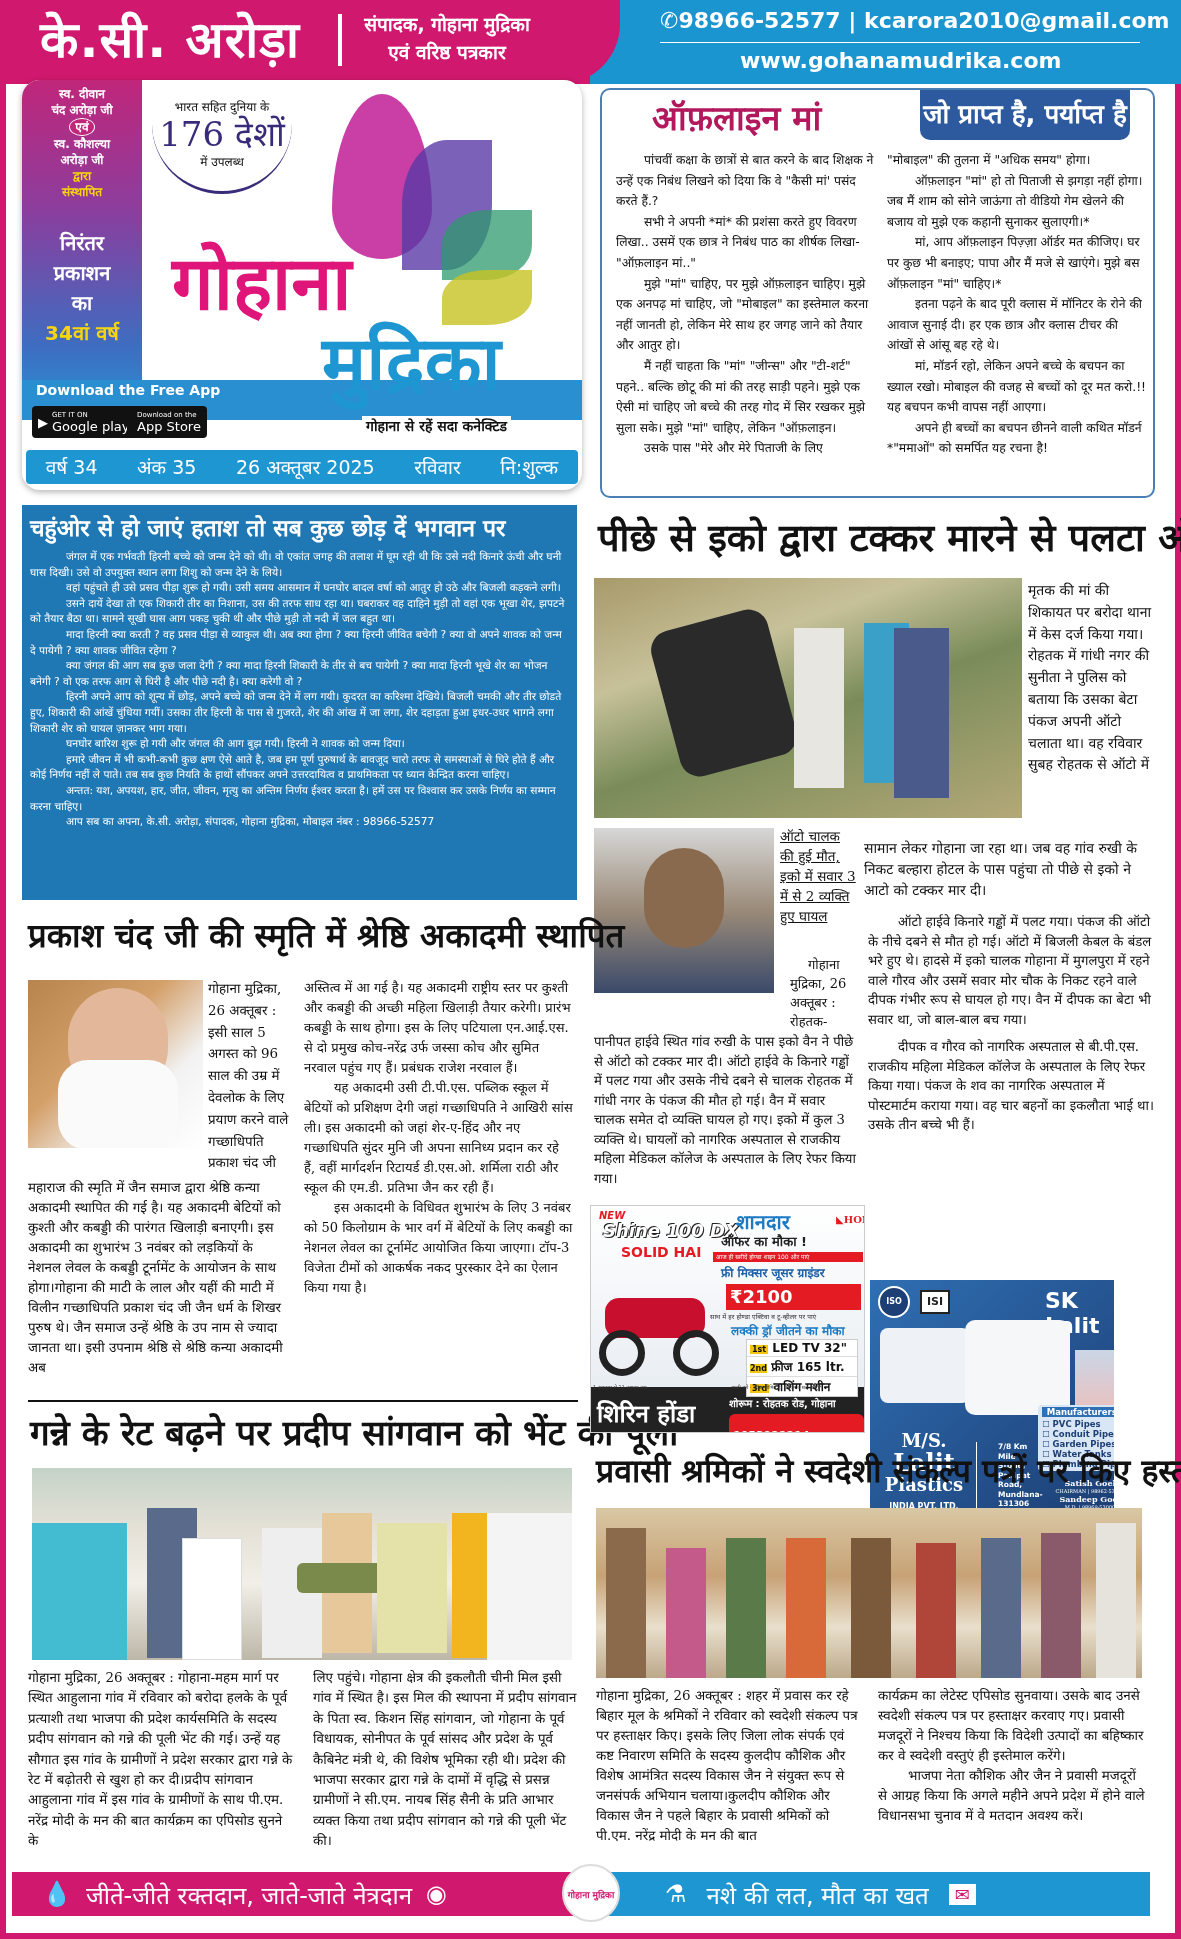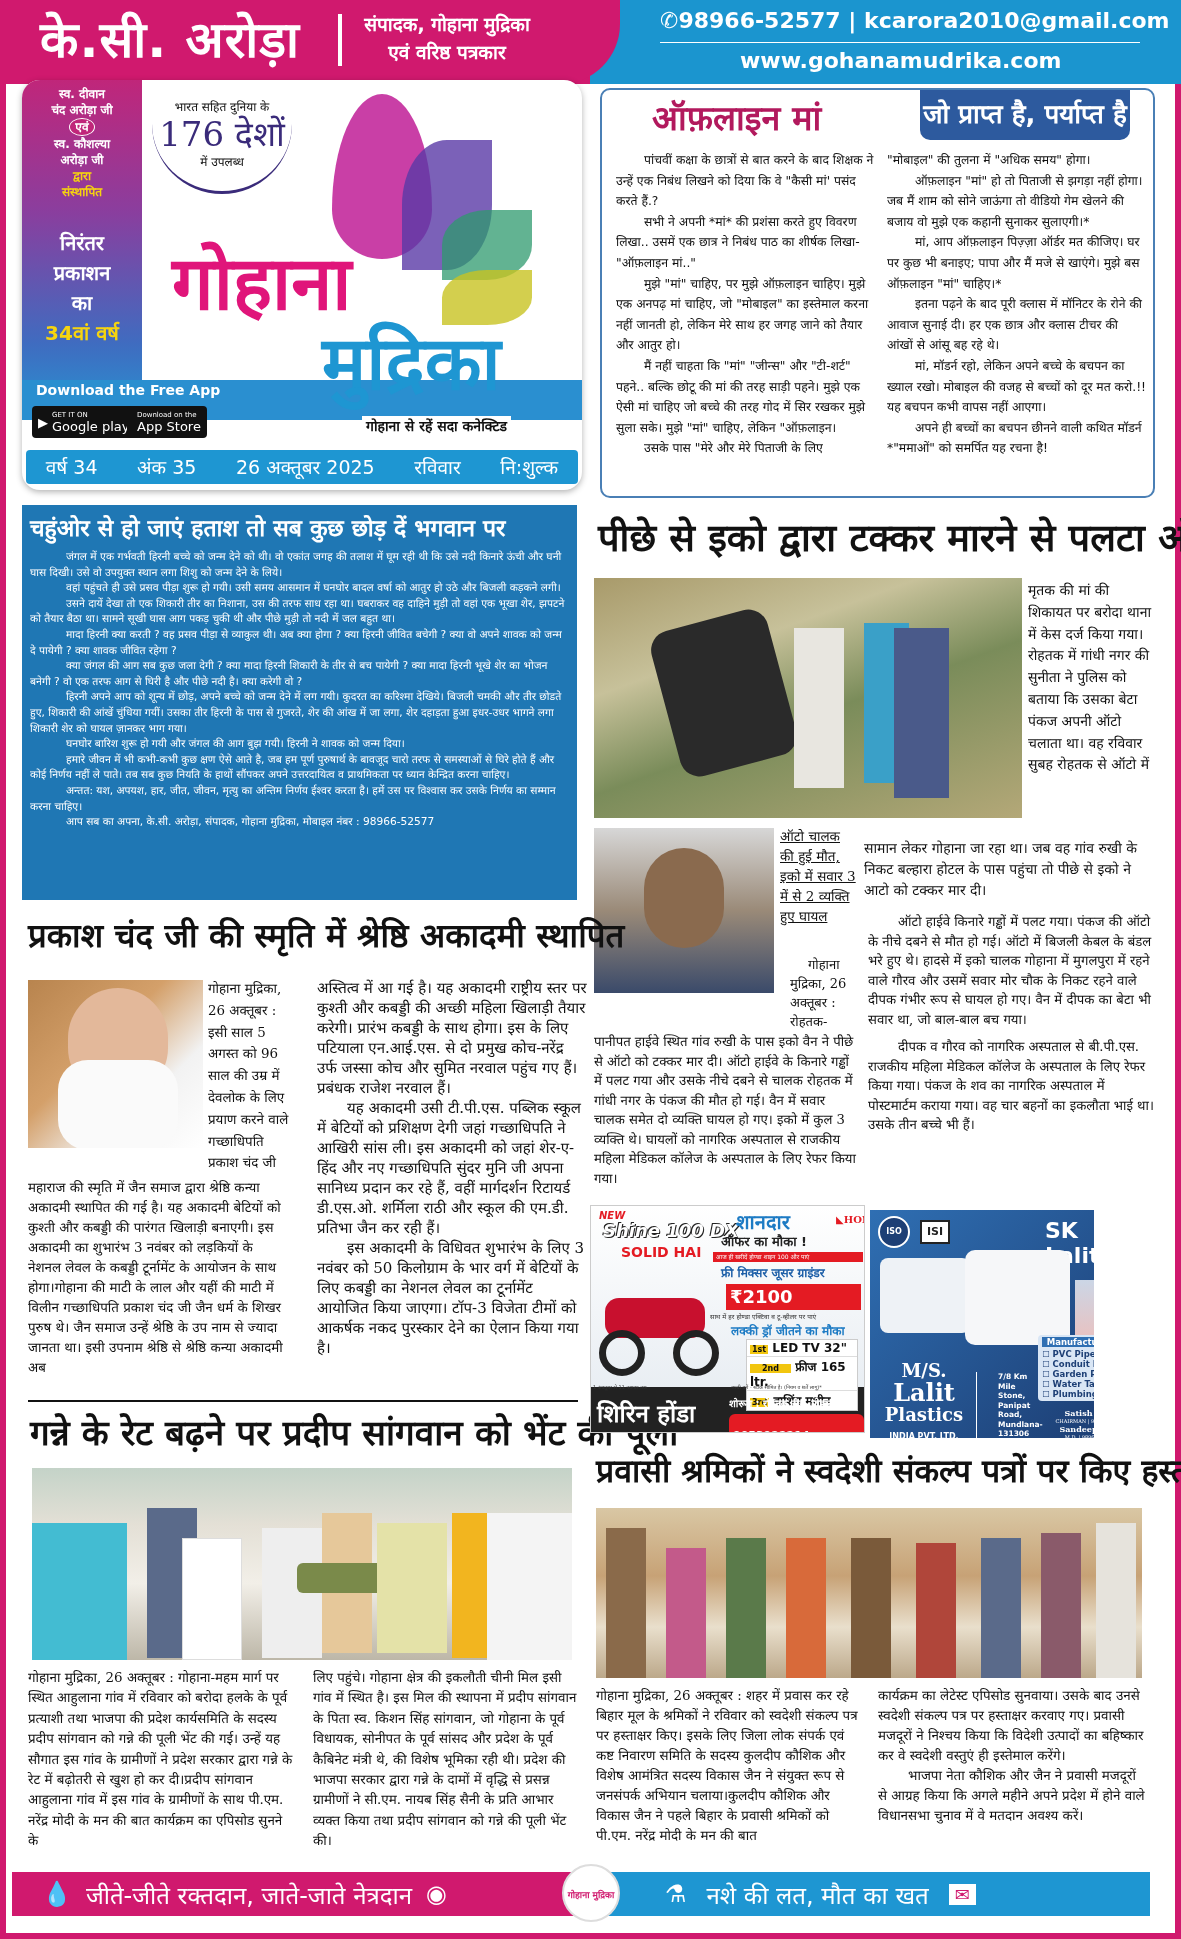--- a/index.html
+++ b/index.html
@@ -42,21 +42,21 @@
 .story-blue{position:absolute;left:22px;top:505px;width:555px;height:395px;background:#1f77b4;color:#fff;padding:6px 8px}
 .story-blue h2{font-size:23px;font-family:"DejaVu Sans",sans-serif;font-weight:bold;margin-bottom:6px}
 .story-blue p{font-size:10.6px;line-height:15.6px;text-indent:36px;font-family:"DejaVu Sans",sans-serif}
 .headline{position:absolute;font-weight:bold;font-family:"DejaVu Sans",sans-serif;color:#111;white-space:nowrap}
 .photo{position:absolute;background:#888;overflow:hidden}
 .article{position:absolute;font-size:13.2px;line-height:20px;font-family:"DejaVu Serif",serif;color:#111}
 .article p{text-indent:30px}
 .article p.ni{text-indent:0}
 .hr{position:absolute;height:2px;background:#111}
 .ad-honda{position:absolute;left:590px;top:1205px;width:275px;height:228px;background:linear-gradient(180deg,#fff 0%,#e9eef3 80%,#222 80%);overflow:hidden;border:1px solid #ccc}
-.ad-lalit{position:absolute;left:870px;top:1210px;width:224px;height:228px;background:linear-gradient(135deg,#2f6fb3,#1d3f75);overflow:hidden}
+.ad-lalit{position:absolute;left:870px;top:1280px;width:244px;height:228px;background:linear-gradient(135deg,#2f6fb3,#1d3f75);overflow:hidden}
 .footer-l{position:absolute;left:12px;top:1872px;width:565px;height:44px;background:#d0196e;color:#fff;font-size:24px;font-family:"DejaVu Sans",sans-serif;display:flex;align-items:center;gap:14px;padding-left:30px}
 .footer-r{position:absolute;left:605px;top:1872px;width:545px;height:44px;background:#1e96d2;color:#fff;font-size:24px;font-family:"DejaVu Sans",sans-serif;display:flex;align-items:center;gap:20px;padding-left:60px}
 .footer-logo{position:absolute;left:562px;top:1864px;width:58px;height:58px;border-radius:50%;background:#fff;border:2px solid #ddd;font-size:9px;text-align:center;line-height:58px;color:#d0196e;font-weight:bold;font-family:"DejaVu Sans",sans-serif}
 .caption-u{text-decoration:underline}
 </style>
 </head>
 <body>
 
 <div class="frame"></div>
 
@@ -183,21 +183,21 @@
   <p style="margin-top:8px">दीपक व गौरव को नागरिक अस्पताल से बी.पी.एस. राजकीय महिला मेडिकल कॉलेज के अस्पताल के लिए रेफर किया गया। पंकज के शव का नागरिक अस्पताल में पोस्टमार्टम कराया गया। वह चार बहनों का इकलौता भाई था। उसके तीन बच्चे भी हैं।</p>
 </div>
 
 <div class="headline" style="left:28px;top:912px;font-size:33px">प्रकाश चंद जी की स्मृति में श्रेष्ठि अकादमी स्थापित</div>
 <div class="photo" style="left:28px;top:980px;width:175px;height:168px;background:linear-gradient(135deg,#b8844e 0%,#d4a06a 40%,#f2f2f2 70%,#ffffff 100%)">
   <div style="position:absolute;left:40px;top:8px;width:100px;height:110px;border-radius:50px;background:#e3b89a"></div>
   <div style="position:absolute;left:30px;top:80px;width:120px;height:90px;border-radius:30px;background:#fafafa"></div>
 </div>
 <div class="article" style="left:208px;top:978px;width:82px;font-size:13.4px;line-height:21.8px">गोहाना मुद्रिका, 26 अक्तूबर : इसी साल 5 अगस्त को 96 साल की उम्र में देवलोक के लिए प्रयाण करने वाले गच्छाधिपति प्रकाश चंद जी</div>
 <div class="article" style="left:28px;top:1178px;width:262px;font-size:13.4px;line-height:20px">महाराज की स्मृति में जैन समाज द्वारा श्रेष्ठि कन्या अकादमी स्थापित की गई है। यह अकादमी बेटियों को कुश्ती और कबड्डी की पारंगत खिलाड़ी बनाएगी। इस अकादमी का शुभारंभ 3 नवंबर को लड़कियों के नेशनल लेवल के कबड्डी टूर्नामेंट के आयोजन के साथ होगा।गोहाना की माटी के लाल और यहीं की माटी में विलीन गच्छाधिपति प्रकाश चंद जी जैन धर्म के शिखर पुरुष थे। जैन समाज उन्हें श्रेष्ठि के उप नाम से ज्यादा जानता था। इसी उपनाम श्रेष्ठि से श्रेष्ठि कन्या अकादमी अब</div>
-<div class="article" style="left:317px;top:978px;width:270px;font-size:15px;line-height:20px">
+<div class="article" style="left:304px;top:978px;width:270px;font-size:13px;line-height:20px">
   <p class="ni">अस्तित्व में आ गई है। यह अकादमी राष्ट्रीय स्तर पर कुश्ती और कबड्डी की अच्छी महिला खिलाड़ी तैयार करेगी। प्रारंभ कबड्डी के साथ होगा। इस के लिए पटियाला एन.आई.एस. से दो प्रमुख कोच-नरेंद्र उर्फ जस्सा कोच और सुमित नरवाल पहुंच गए हैं। प्रबंधक राजेश नरवाल हैं।</p>
   <p>यह अकादमी उसी टी.पी.एस. पब्लिक स्कूल में बेटियों को प्रशिक्षण देगी जहां गच्छाधिपति ने आखिरी सांस ली। इस अकादमी को जहां शेर-ए-हिंद और नए गच्छाधिपति सुंदर मुनि जी अपना सानिध्य प्रदान कर रहे हैं, वहीं मार्गदर्शन रिटायर्ड डी.एस.ओ. शर्मिला राठी और स्कूल की एम.डी. प्रतिभा जैन कर रही हैं।</p>
   <p>इस अकादमी के विधिवत शुभारंभ के लिए 3 नवंबर को 50 किलोग्राम के भार वर्ग में बेटियों के लिए कबड्डी का नेशनल लेवल का टूर्नामेंट आयोजित किया जाएगा। टॉप-3 विजेता टीमों को आकर्षक नकद पुरस्कार देने का ऐलान किया गया है।</p>
 </div>
 <div class="hr" style="left:28px;top:1400px;width:550px"></div>
 
 <div class="headline" style="left:30px;top:1408px;font-size:35px">गन्ने के रेट बढ़ने पर प्रदीप सांगवान को भेंट की पूली</div>
 <div class="photo" style="left:32px;top:1468px;width:540px;height:192px;background:linear-gradient(180deg,#c4d3c8 0%,#e4e0d6 30%,#f2efe8 60%,#bdb7a8 100%)">
   <div style="position:absolute;left:0;top:55px;width:95px;height:137px;background:#43bcd2"></div>
   <div style="position:absolute;left:115px;top:40px;width:50px;height:150px;background:#5a6a8a"></div>
@@ -224,21 +224,21 @@
   <div style="position:absolute;left:135px;top:78px;width:135px;height:26px;background:#e41b23;color:#fff;font-size:18px;font-weight:bold;font-family:'DejaVu Sans',sans-serif;padding-left:4px;line-height:26px"><span>₹2100</span></div>
   <div style="position:absolute;left:119px;top:106px;color:#333;font-size:6.5px;font-family:'DejaVu Sans',sans-serif;width:145px">साथ में हर होण्डा एक्टिवा व टू-व्हीलर पर पाएं</div>
   <div style="position:absolute;left:140px;top:116px;color:#1d7bc4;font-size:12px;font-weight:bold;font-family:'DejaVu Sans',sans-serif">लक्की ड्रॉ जीतने का मौका</div>
   <div style="position:absolute;left:0;top:62px;width:132px;height:110px">
     <div style="position:absolute;left:14px;top:30px;width:100px;height:40px;background:#c8102e;border-radius:14px"></div>
     <div style="position:absolute;left:8px;top:62px;width:46px;height:46px;border-radius:50%;border:7px solid #222"></div>
     <div style="position:absolute;left:82px;top:62px;width:46px;height:46px;border-radius:50%;border:7px solid #222"></div>
   </div>
   <div style="position:absolute;left:155px;top:133px;width:112px;background:#fff;border:1px solid #ccc;font-family:'DejaVu Sans',sans-serif;font-size:12px;font-weight:bold">
     <div style="padding:1px 3px;border-bottom:1px solid #ddd"><span style="background:#f2c60f;font-size:8px;padding:0 2px">1st</span> <span>LED TV 32"</span></div>
-    <div style="padding:1px 3px;border-bottom:1px solid #ddd"><span style="background:#f2c60f;font-size:8px;padding:0 12px">2nd</span> <span>फ्रीज 165 ltr.</span></div>
+    <div style="padding:1px 3px;border-bottom:1px solid #ddd"><span style="background:#f2c60f;font-size:8px;padding:0 0">2nd</span> <span>फ्रीज 165 ltr.</span></div>
     <div style="padding:1px 3px"><span style="background:#f2c60f;font-size:8px;padding:0 2px">3rd</span> <span>वाशिंग मशीन</span></div>
   </div>
   <div style="position:absolute;left:2px;top:178px;color:#333;font-size:5px;font-family:'DejaVu Sans',sans-serif">1 अक्तूबर से 11 नवम्बर तक</div>
   <div style="position:absolute;left:140px;top:178px;color:#333;font-size:5px;font-family:'DejaVu Sans',sans-serif">जल्दी करें - स्टॉक सीमित है। (नियम व शर्तें लागू)*</div>
   <div style="position:absolute;left:6px;top:190px;color:#fff;font-size:24px;font-weight:bold;font-family:'DejaVu Sans',sans-serif">शिरिन होंडा</div>
   <div style="position:absolute;left:138px;top:190px;color:#fff;font-size:10px;font-weight:bold;font-family:'DejaVu Sans',sans-serif">शोरूम : रोहतक रोड, गोहाना</div>
   <div style="position:absolute;left:138px;top:208px;background:#e41b23;color:#fff;font-size:11px;font-weight:bold;font-family:'DejaVu Sans',sans-serif;padding:15px 4px;border-radius:6px">9053922214, 9053922215</div>
 </div>
 
 <div class="ad-lalit">

